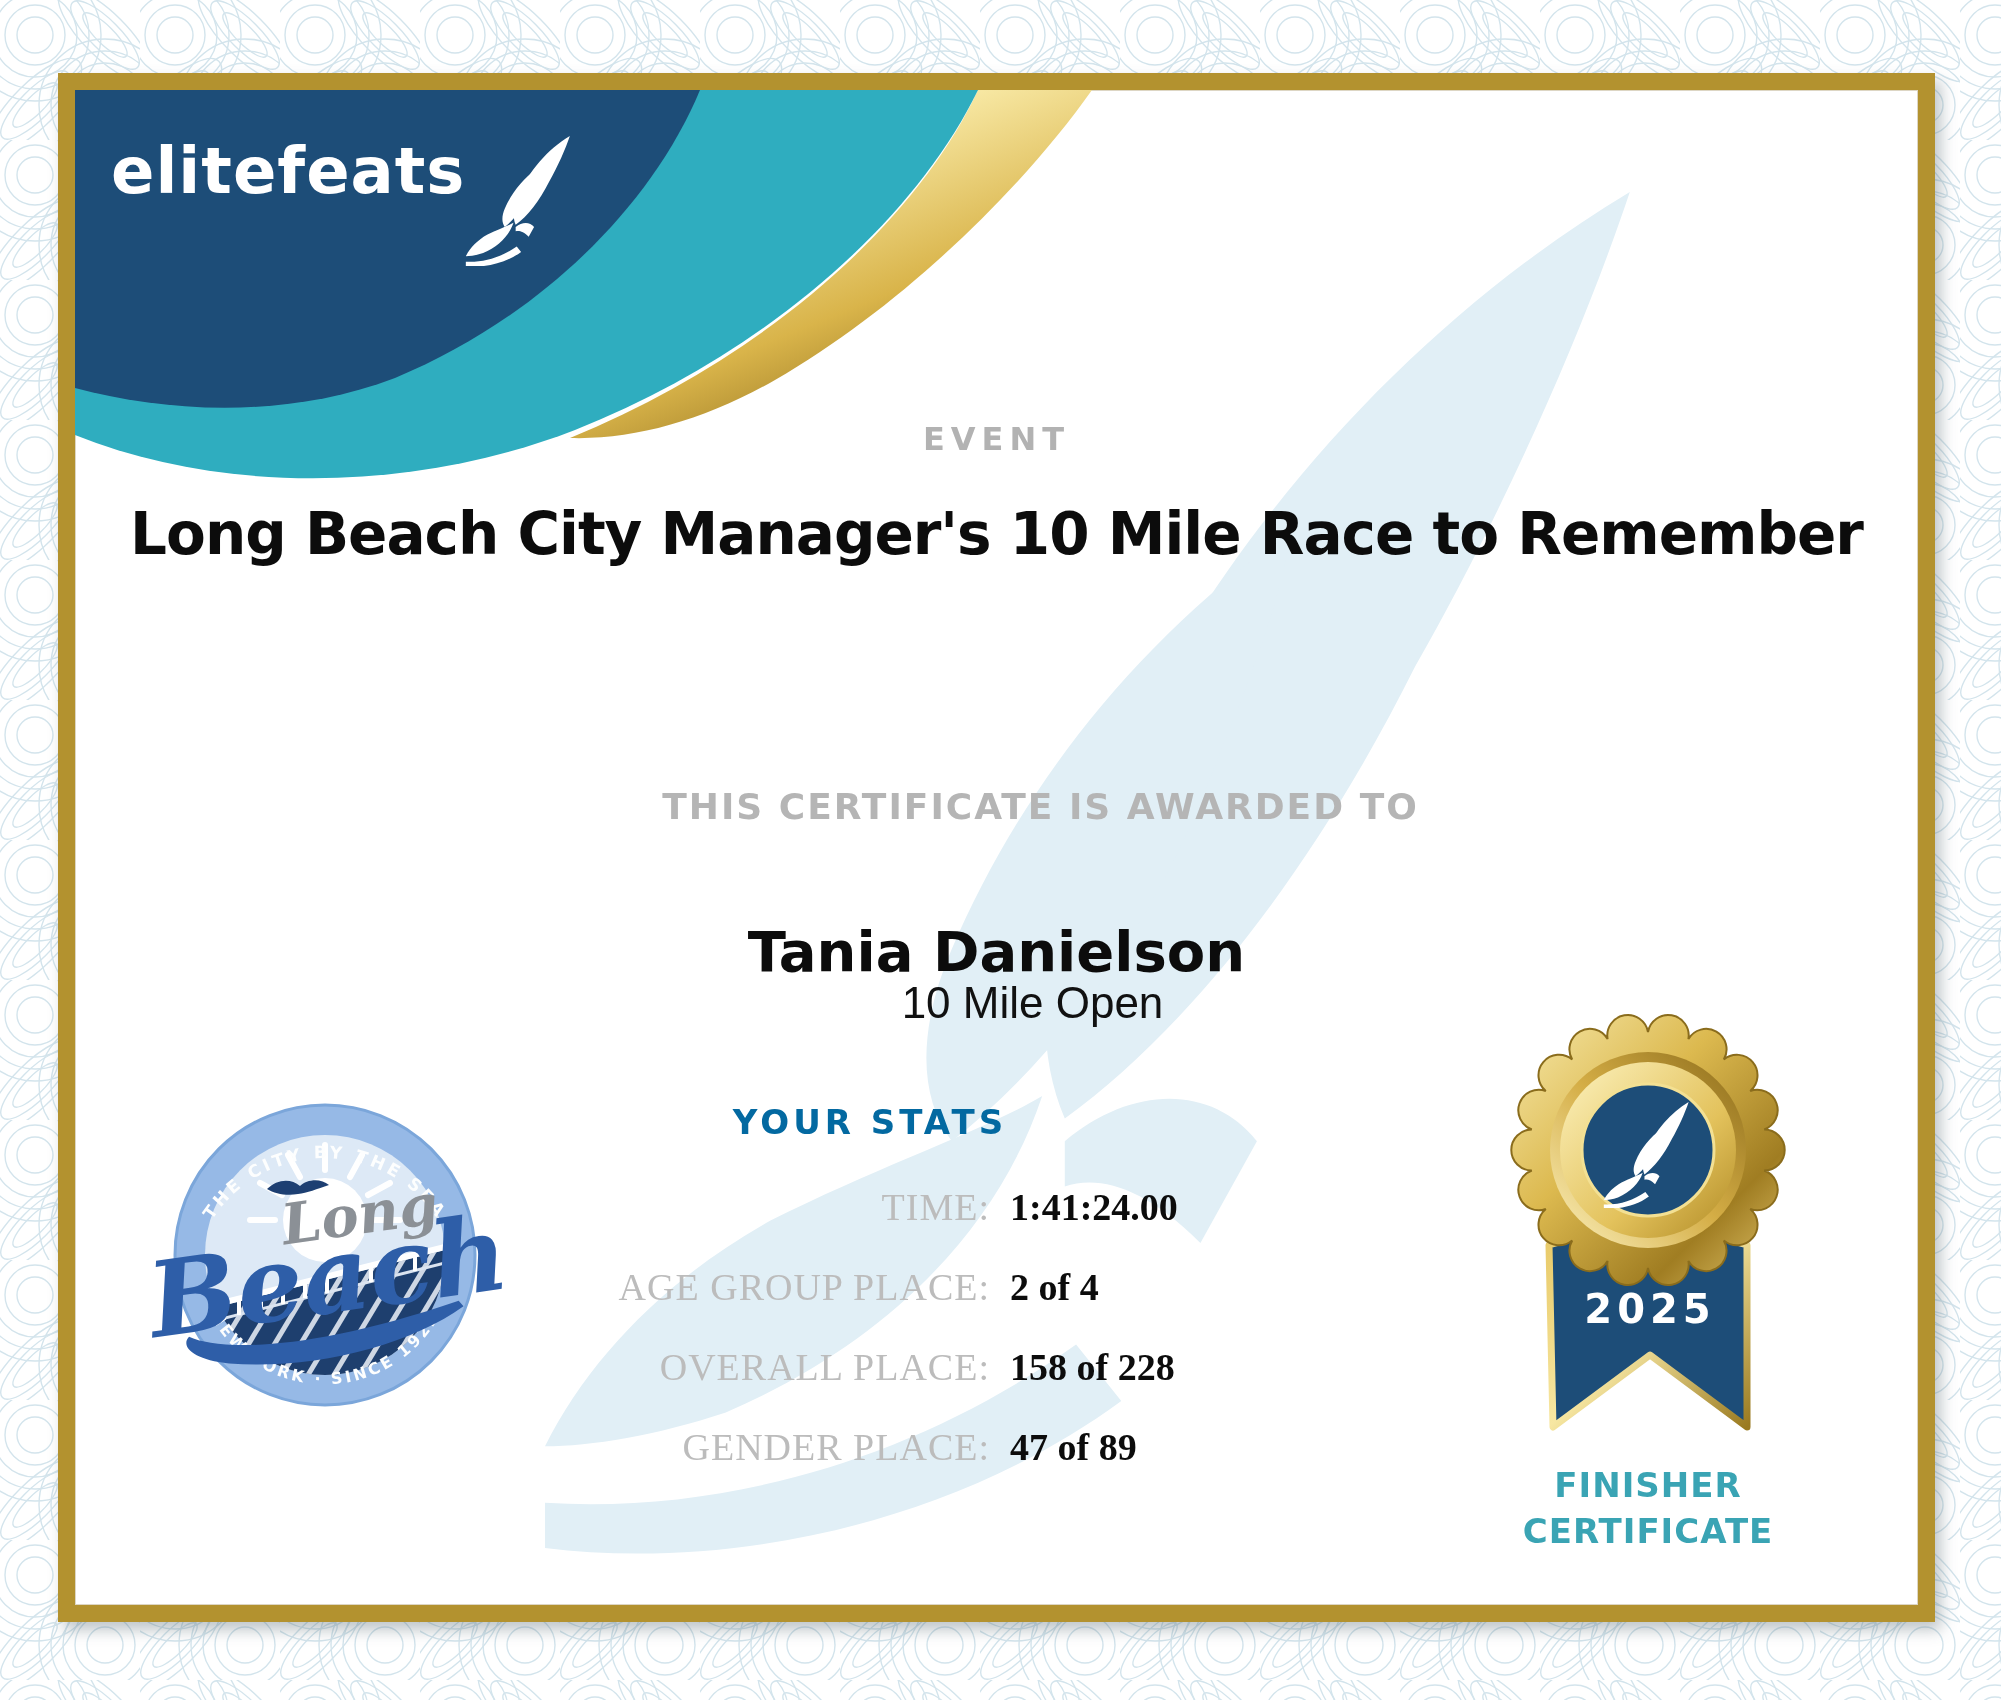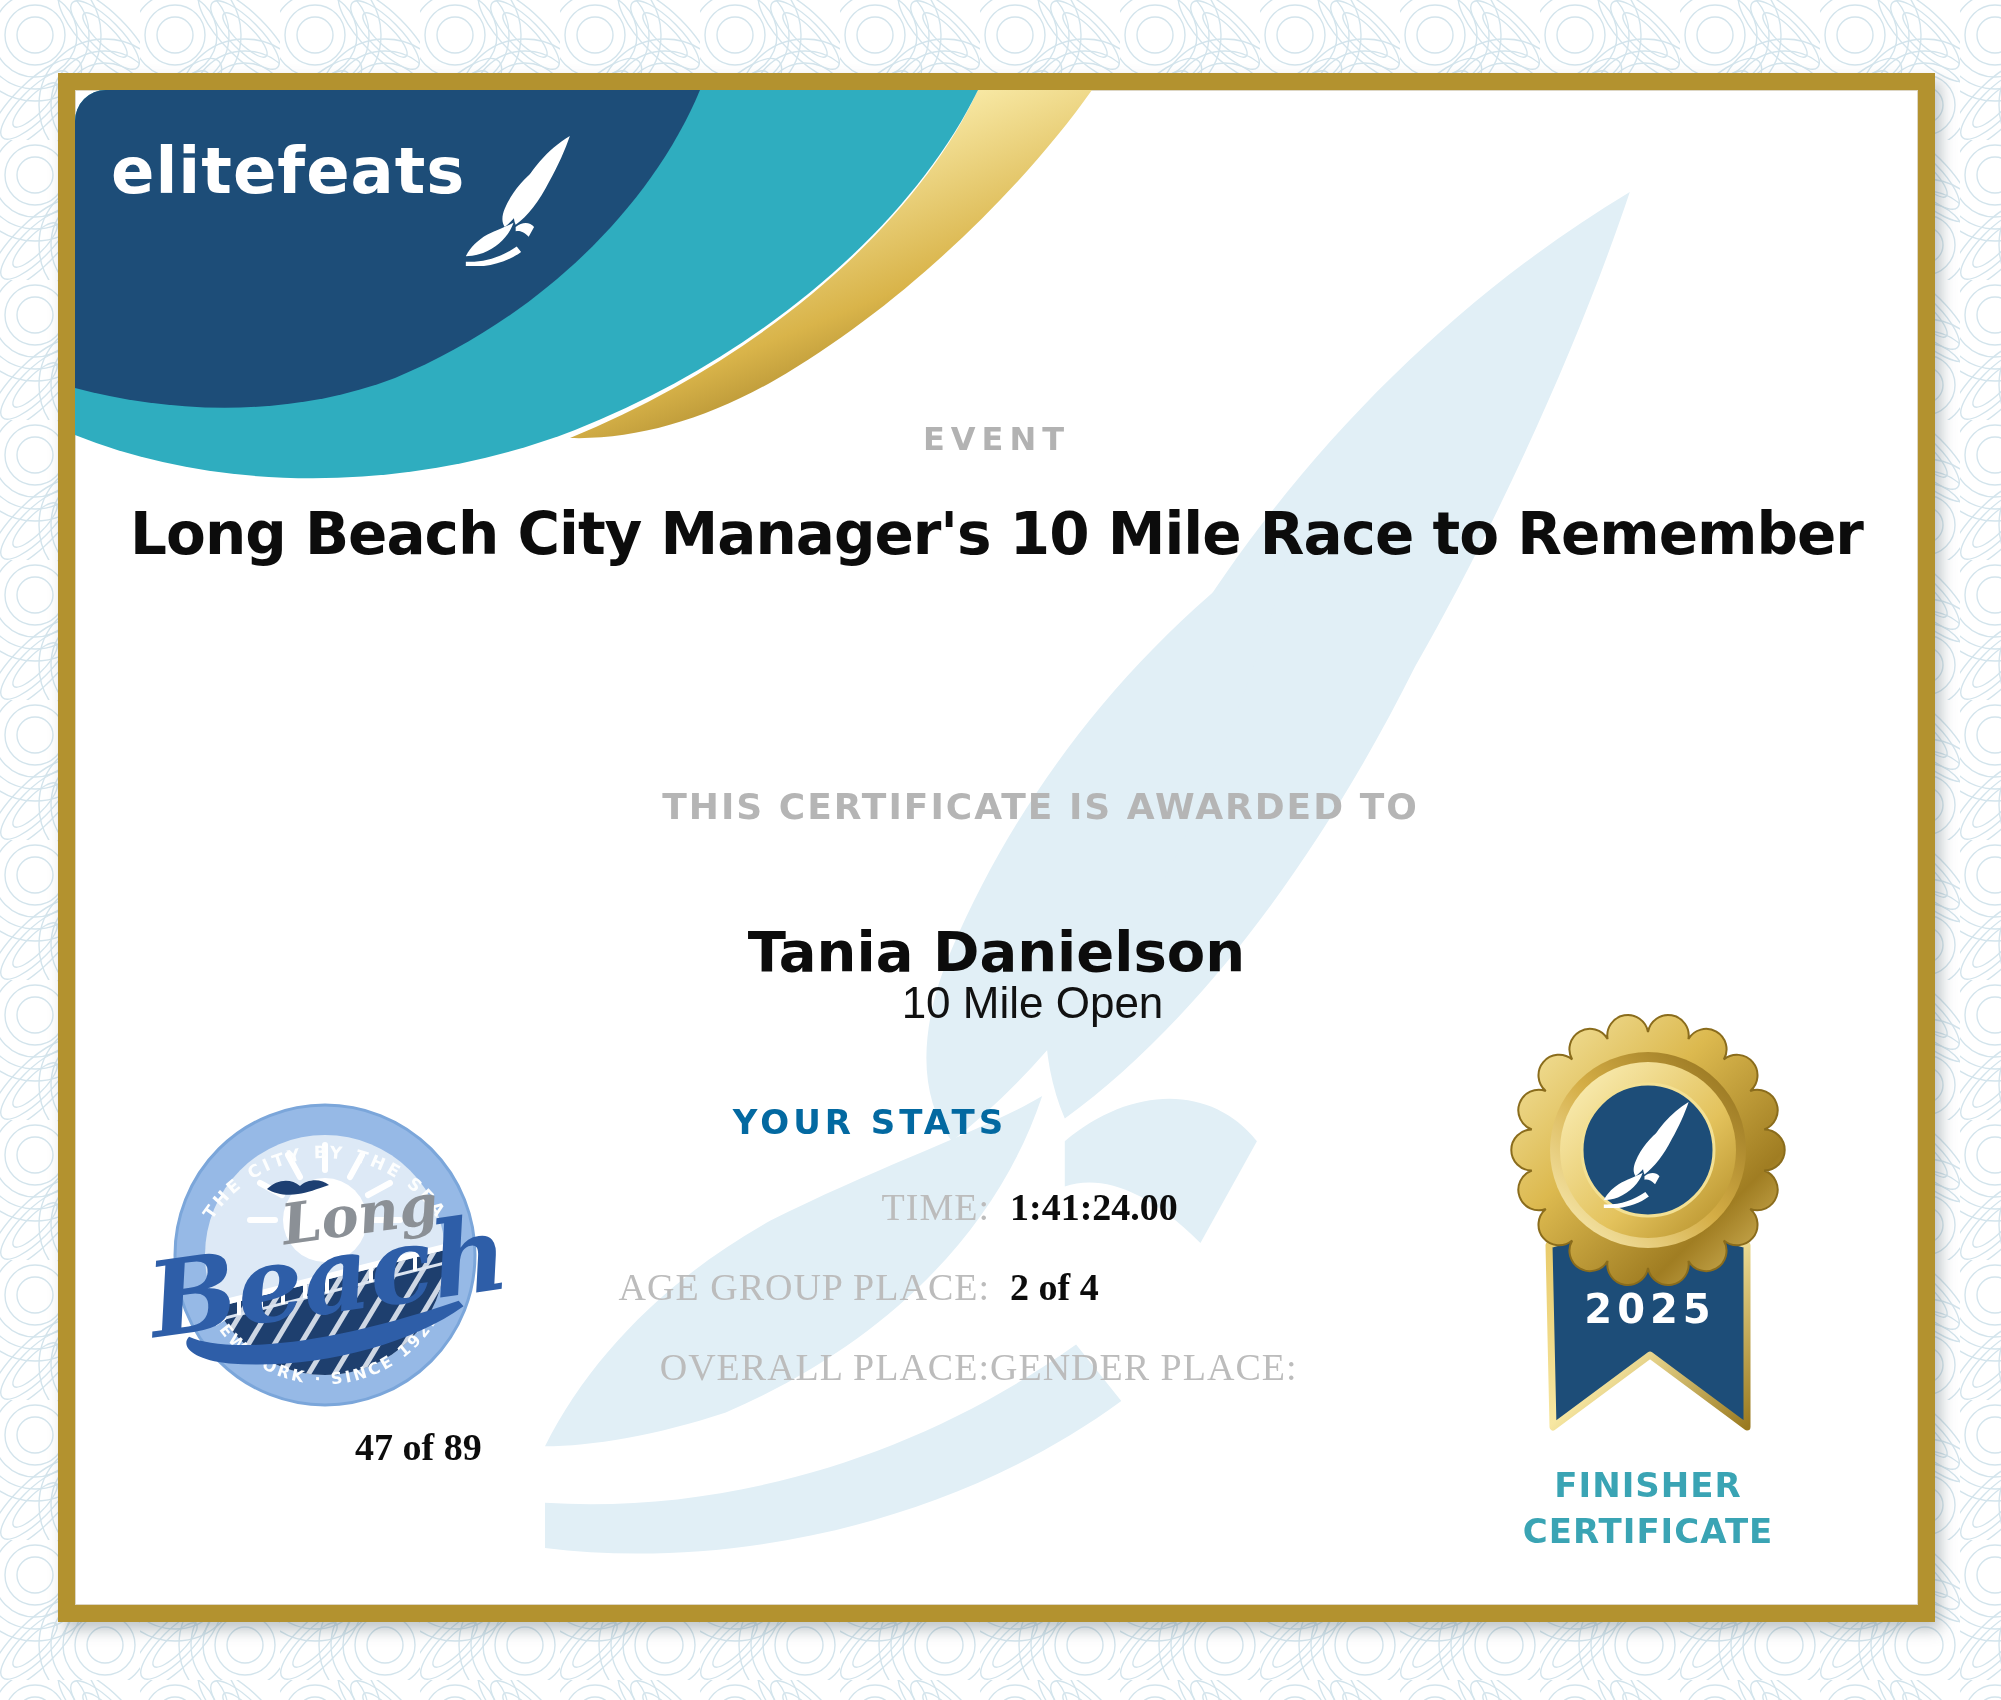--- a/index.html
+++ b/index.html
@@ -2,21 +2,21 @@
 <html><head>
 <meta charset="utf-8">
 <style>
   html,body{margin:0;padding:0;width:2001px;height:1700px;overflow:hidden;
     font-family:"DejaVu Sans",sans-serif;background:#ffffff;}
   .page{position:relative;width:2001px;height:1700px;}
   .bg-pattern{position:absolute;left:0;top:0;width:2001px;height:1700px;z-index:0;}
   .frame{position:absolute;left:58px;top:73px;width:1843px;height:1515px;
     border:17px solid #b3922f;background:#ffffff;z-index:1;
     box-shadow:6px 8px 14px rgba(70,90,100,.35), inset 0 0 0 1px rgba(120,90,20,.25);}
-  .cert{position:absolute;left:0;top:0;width:1843px;height:1515px;overflow:hidden;border-radius:31px;}
+  .cert{position:absolute;left:0;top:0;width:1843px;height:1515px;overflow:hidden;}
   .watermark{position:absolute;left:470px;top:60px;width:1130px;height:1440px;z-index:1;}
   .banner{position:absolute;left:0;top:0;width:1030px;height:410px;z-index:2;}
   .logo-text{position:absolute;left:36px;top:44px;z-index:3;color:#ffffff;
     font-size:64px;font-weight:bold;letter-spacing:1px;}
   .brand-glyph{position:absolute;left:390px;top:46px;width:110px;height:130px;z-index:3;}
   .center-line{position:absolute;left:0;width:100%;text-align:center;z-index:3;white-space:nowrap;}
   .event-label{top:330px;font-size:32px;font-weight:bold;letter-spacing:6px;color:#b2b2b2;}
   .event-title{top:410px;font-size:58px;font-weight:bold;letter-spacing:-1px;color:#0c0c0c;}
   .awarded-label{top:696px;font-size:36px;font-weight:bold;letter-spacing:2px;color:#b5b5b5;padding-left:44px;}
   .recipient{top:790px;font-size:56px;font-weight:bold;color:#0c0c0c;margin-top:39px;}
@@ -108,20 +108,21 @@
       <div class="center-line recipient">Tania Danielson</div>
       <div class="center-line division">10 Mile Open</div>
 
       <div class="stats-title">YOUR STATS</div>
       <div class="stats">
         <div class="lbl">TIME:</div>
         <div class="val">1:41:24.00</div>
         <div class="lbl">AGE GROUP PLACE:</div>
         <div class="val">2 of 4</div>
         <div class="lbl">OVERALL PLACE:</div>
+        <div class="val">158 of 228</div>
         <div class="lbl">GENDER PLACE:</div>
         <div class="val">47 of 89</div>
       </div>
 
       <svg class="seal" viewBox="-165 -165 330 330" style="overflow:visible">
         <defs>
           <clipPath id="sealInner">
               <circle cx="0" cy="0" r="120"></circle>
             </clipPath>
           <clipPath id="deckClip">

